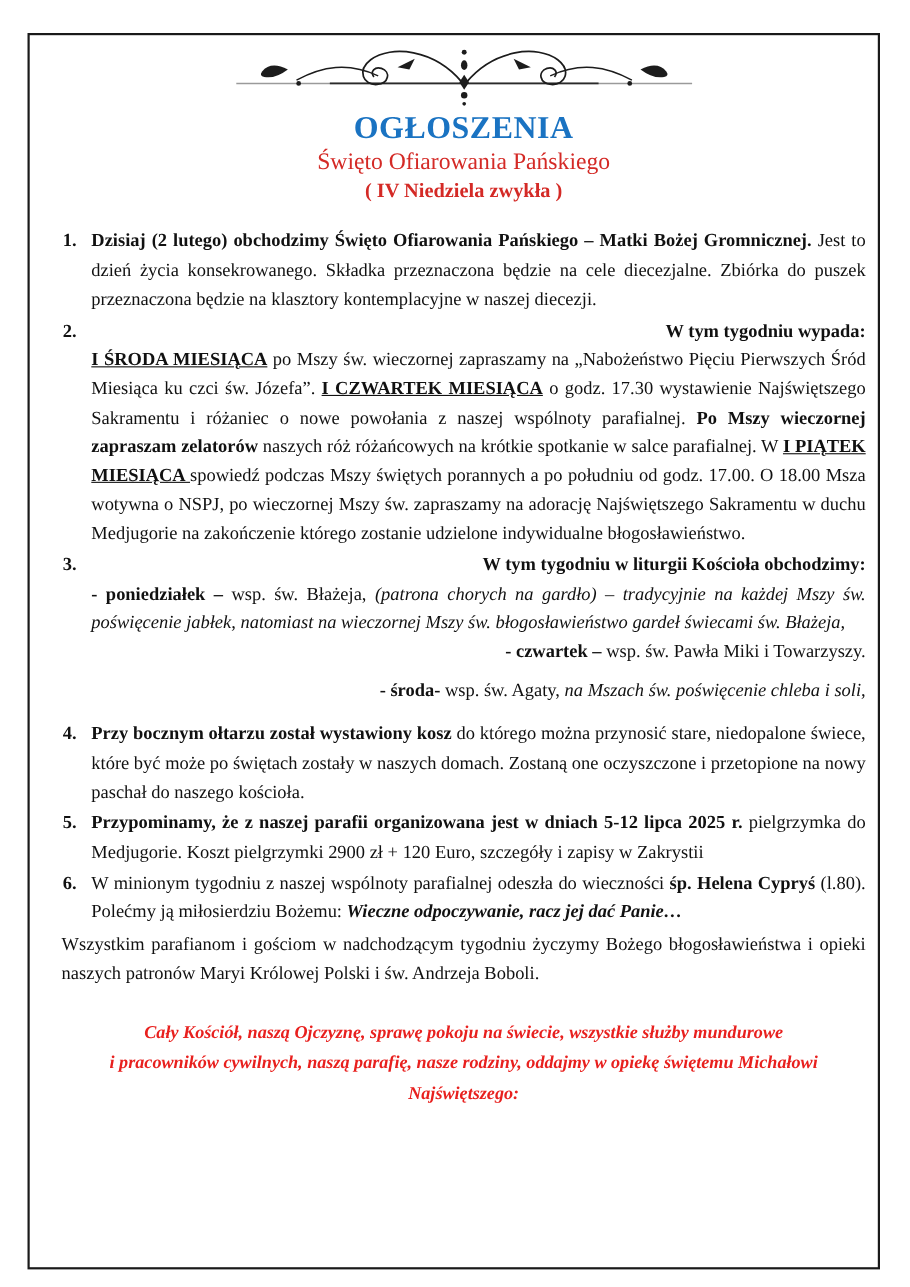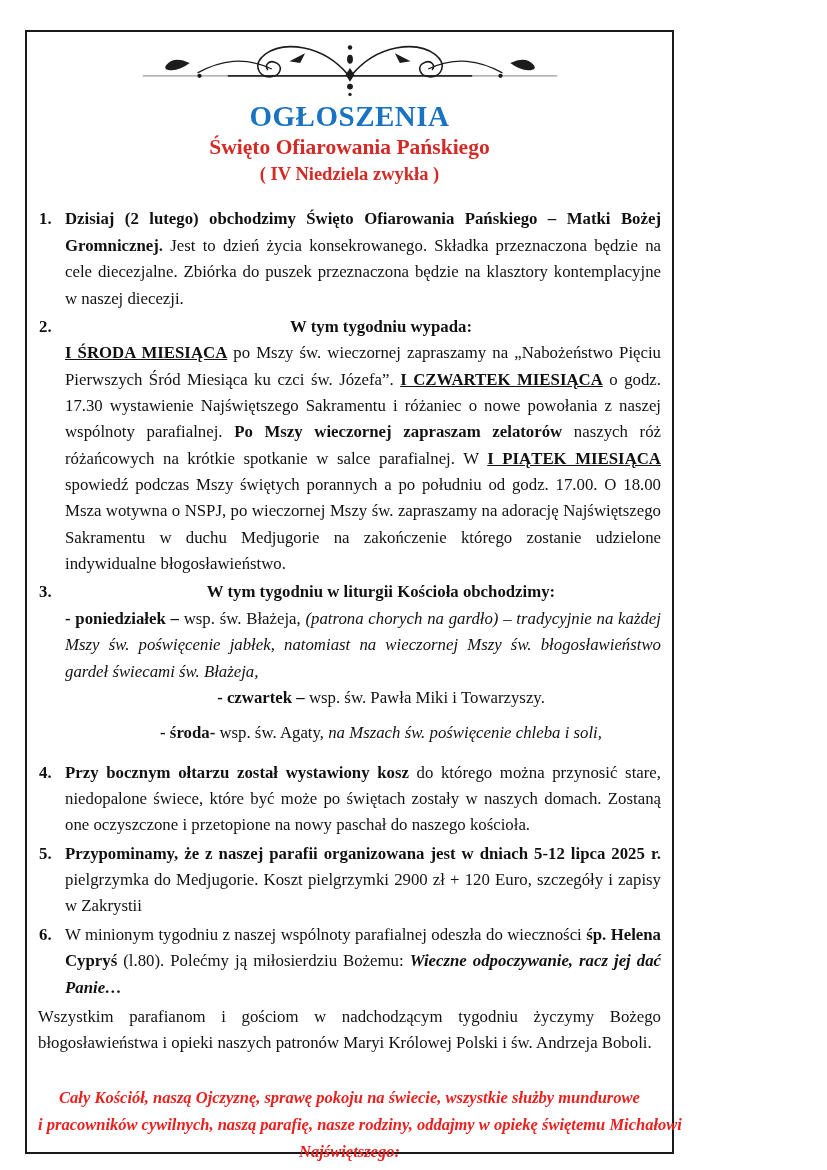--- a/index.html
+++ b/index.html
@@ -2,43 +2,43 @@
 <html lang="pl" style="--blue: #1a73c2; --red: #d42a26; --footer-red: #e8201e; --border: #1a1a1a;"><head>
 <meta charset="utf-8">
 <style>
   html,body{margin:0;padding:0;}
   body{
     width:827px;height:1170px;position:relative;background:#ffffff;
     font-family:"Liberation Serif","DejaVu Serif",serif;color:#111;
     -webkit-font-smoothing:antialiased;
   }
   .frame{
-    position:absolute;left:25px;top:30px;width:649px;height:1124px;
+    position:absolute;left:25px;top:30px;width:775px;height:1124px;
     border:2px solid var(--border,#1a1a1a);box-sizing:border-box;
-    padding:4px 11px 0 11px;background:#fff;
+    padding:4px 11px 0 29px;background:#fff;
   }
   
   .hdr{text-align:center;}
   .ornament{display:block;margin:0 auto;}
   .title{
     color:var(--blue,#1a73c2);font-size:29px;line-height:1.05;
     font-weight:bold;margin:1px 0 0 0;letter-spacing:.5px;
   }
-  .feast{color:var(--red,#d42a26);font-size:21.5px;font-weight:bold;margin-top:4px;}
+  .feast{color:var(--red,#d42a26);font-size:21.5px;font-weight:normal;margin-top:4px;}
   .sunday{color:var(--red,#d42a26);font-size:18.5px;font-weight:bold;margin-top:4px;}
   .date{color:var(--red,#d42a26);font-size:18.5px;font-weight:bold;margin-top:3px;}
   
   .list{margin-top:21px;}
   .item{display:flex;margin-bottom:2px;}
   .item.gap-top{margin-top:13px;}
   .num{flex:0 0 26px;width:26px;font-weight:bold;font-size:16.8px;line-height:1.57;padding-left:1px;}
   .ibody{flex:1;min-width:0;}
   .para{margin:0;font-size:16.8px;line-height:1.57;text-align:justify;}
   .para.gap{margin-top:9px;}
-  .para.nojust{text-align:center;margin-left:36px;}
+  .para.nojust{text-align:right;margin-left:36px;}
   .b{font-weight:bold;}
   .i{font-style:italic;}
   .u{text-decoration:underline;}
   
   .closing{margin:3px 0 0 0;font-size:16.8px;line-height:1.57;text-align:justify;}
   .footer{
     margin-top:27px;text-align:center;color:var(--footer-red,#e8201e);
     font-weight:bold;font-style:italic;font-size:16.5px;line-height:1.64;
   }
   .footer div{white-space:nowrap;}

